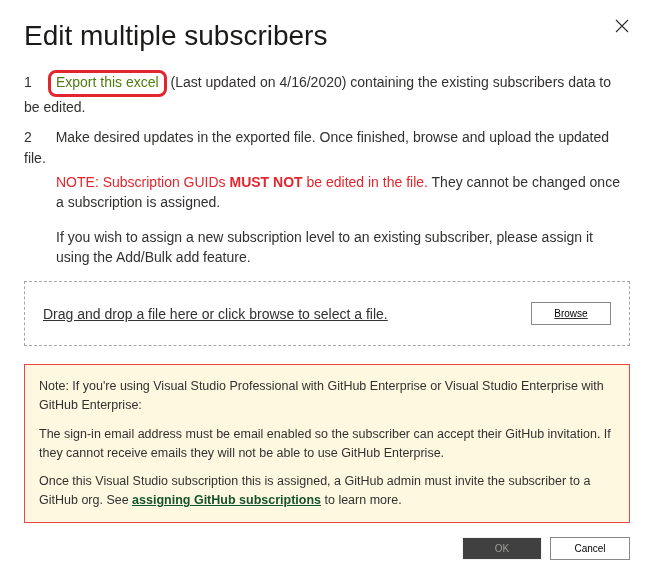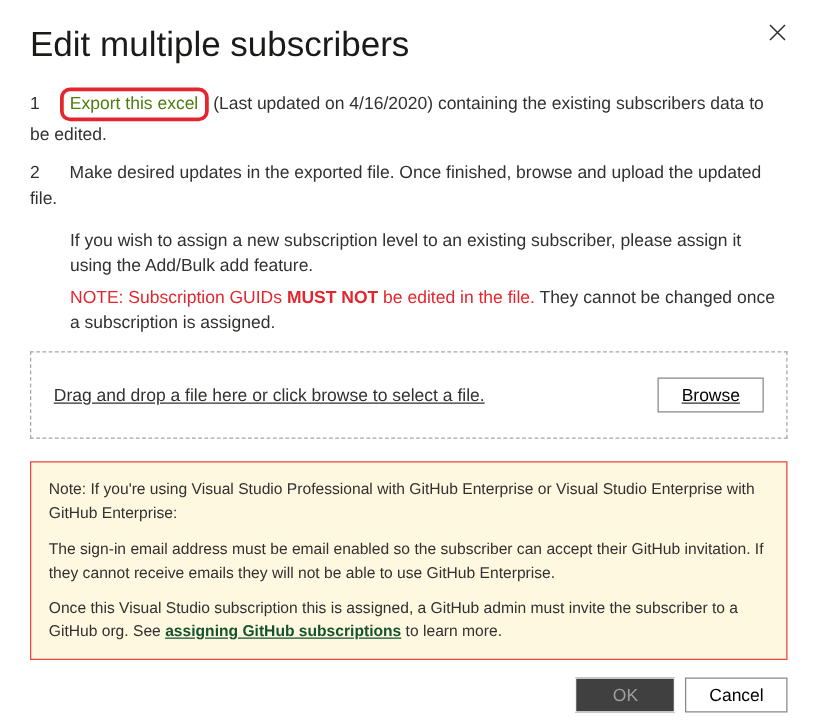--- a/index.html
+++ b/index.html
@@ -59,21 +59,21 @@
     margin:10px 0 18px 0;
     display:flex;
     align-items:center;
     justify-content:space-between;
     text-decoration:underline;
   }
   .btn {
     background:#fff;
     border:1px solid #8a8886;
     padding:5px 18px;
-    font-size:14px;
+    font-size:10px;
     font-family:inherit;
     cursor:pointer;
     min-width:80px;
   }
   .btn-primary-disabled {
     background:#404040;
     border:1px solid #f3f2f1;
     color:#a19f9d;
     cursor:default;
   }
@@ -119,24 +119,24 @@
       <span class="step-num">1</span>
       <span class="highlight-box">
         <a class="export-link">Export this excel</a>
       </span>
       <span>(Last updated on 4/16/2020) containing the existing subscribers data to be edited.</span>
     </div>
 
     <div class="step">
       <span class="step-num">2</span>&nbsp;&nbsp;
       <span>Make desired updates in the exported file. Once finished, browse and upload the updated file.</span>
-      <div class="indent" style="margin-top:14px;">If you wish to assign a new subscription level to an existing subscriber, please assign it using the Add/Bulk add feature.</div>
       <div class="indent">
         <span class="red">NOTE: Subscription GUIDs </span><span class="red bold">MUST NOT</span><span class="red"> be edited in the file.</span><span> They cannot be changed once a subscription is assigned.</span>
       </div>
+      <div class="indent" style="margin-top:14px;">If you wish to assign a new subscription level to an existing subscriber, please assign it using the Add/Bulk add feature.</div>
     </div>
 
   </div>
 
   <div class="dropzone">
     <span>Drag and drop a file here or click browse to select a file.</span>
     <button class="btn">Browse</button>
   </div>
 
   <div class="note-box">

